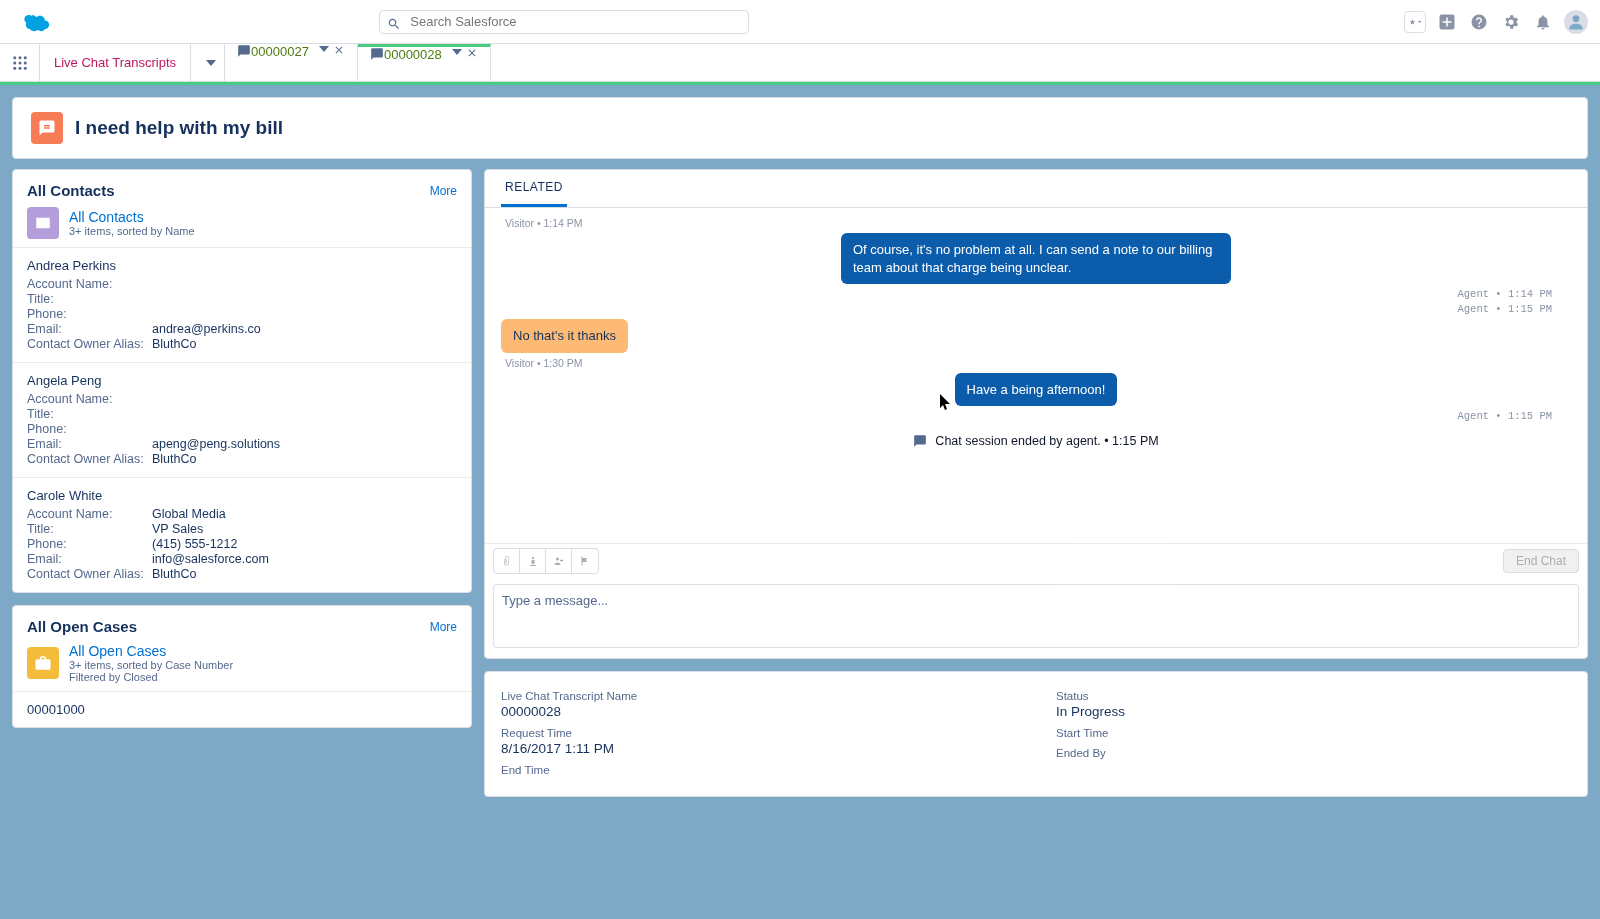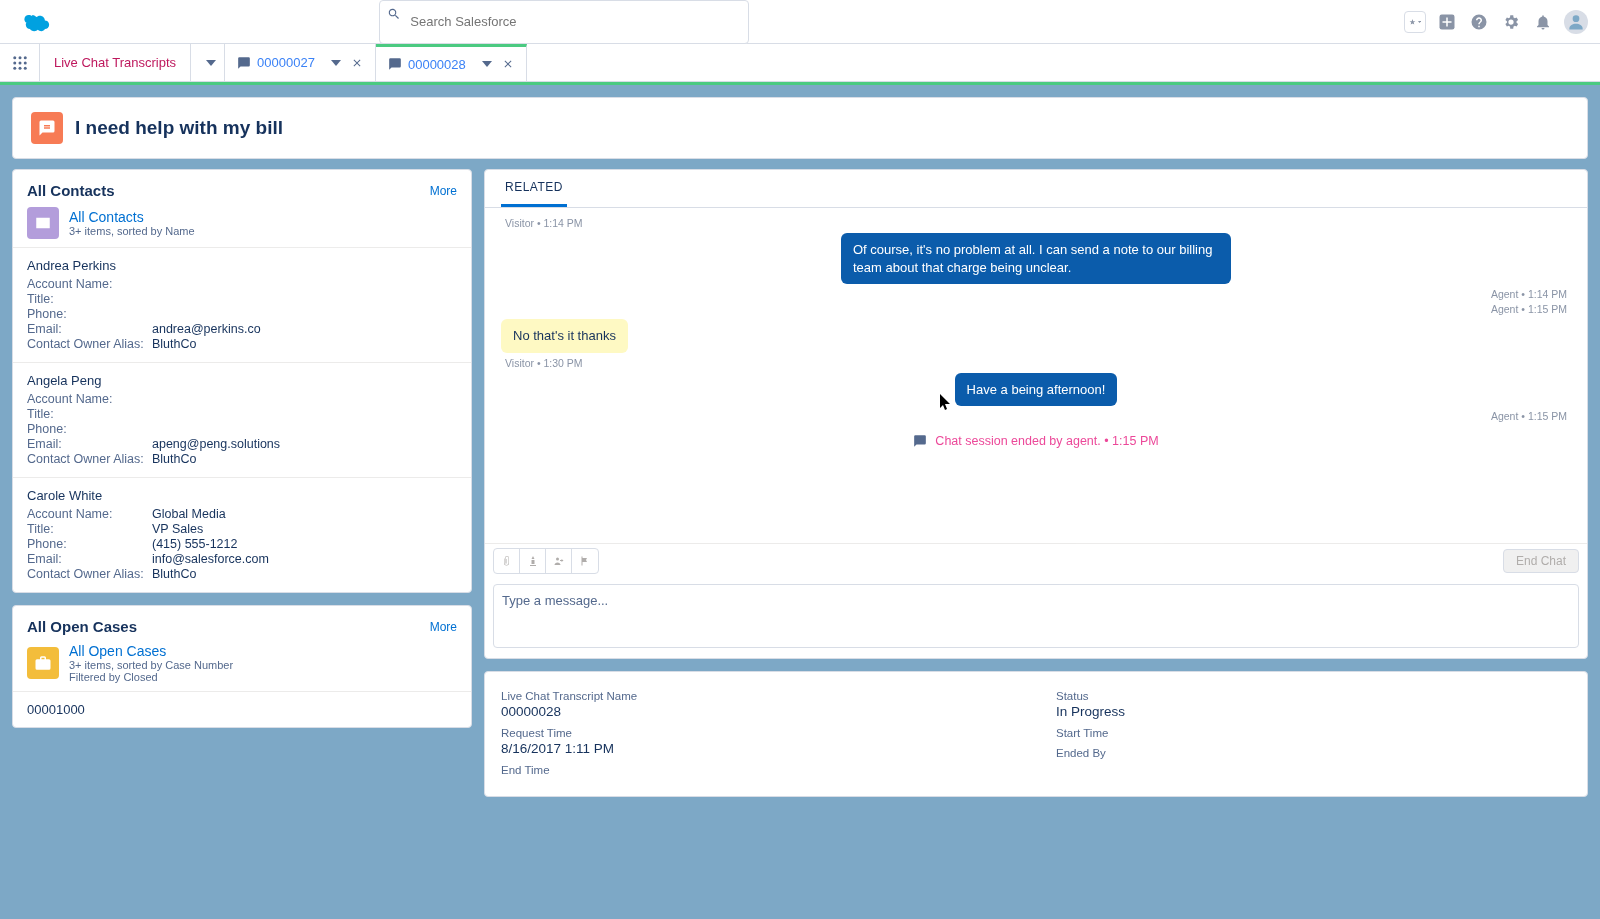--- a/index.html
+++ b/index.html
@@ -3,36 +3,36 @@
 <meta charset="utf-8">
 <style>
 * { margin: 0; padding: 0; box-sizing: border-box; font-family: -apple-system, BlinkMacSystemFont, "Segoe UI", Arial, sans-serif; }
 html, body { width: 100%; height: 100%; background: #fff; color: #16325c; }
 .app { display: flex; flex-direction: column; height: 100vh; width: 100%; }
 
 
 .global-header { height: 44px; display: flex; align-items: center; padding: 0 12px; border-bottom: 1px solid #d8dde6; background: #fff; }
 .logo-cloud { width: 34px; height: 24px; margin-left: 6px; }
 .search-wrap { margin: 0 auto; width: 370px; position: relative; }
-.search-input { width: 100%; height: 44px; border: 1px solid #d8dde6; border-radius: 4px; padding: 0 10px 0 30px; font-size: 13px; color: #54698d; background:#fff; }
+.search-input { width: 100%; height: 24px; border: 1px solid #d8dde6; border-radius: 4px; padding: 0 10px 0 30px; font-size: 13px; color: #54698d; background:#fff; }
 .search-icon { position: absolute; left: 8px; top: 7px; width: 14px; height: 14px; fill:#54698d; }
 .header-actions { display: flex; align-items: center; gap: 10px; margin-left: auto; color: #54698d; }
 .header-actions .icon-btn { width: 22px; height: 22px; display:flex;align-items:center;justify-content:center; cursor:pointer; }
 .header-actions svg { width:18px; height:18px; fill:#8a94a6; }
 .fav-box { border:1px solid #d8dde6; border-radius:4px; padding:2px 4px; display:flex; align-items:center; }
 .avatar { width:24px; height:24px; border-radius:50%; background:#d8dde6; display:flex;align-items:center;justify-content:center; }
 
 
 .tabbar { height: 38px; display: flex; align-items: stretch; border-bottom: 1px solid #d8dde6; background:#fff; }
 .app-launcher { width: 40px; display:flex; align-items:center; justify-content:center; border-right:1px solid #d8dde6; cursor:pointer;}
 .app-launcher svg { width:18px; height:18px; fill:#54698d;}
 .app-name { padding:0 18px; display:flex; align-items:center; font-size:17px; color:#16325c; border-right:1px solid #d8dde6;}
 .nav-item { display:flex; align-items:center; padding:0 14px; border-right:1px solid #d8dde6; font-size:13px; color:#be185d; cursor:pointer; position:relative;}
 .nav-item .chev {margin-left:6px;}
-.workspace-tab { display:flex; align-items:center; padding:0 12px; border-right:1px solid #d8dde6; font-size:13px; color:#3b82f6; gap:6px; cursor:pointer; position:relative;}
+.workspace-tab { display:flex; padding:0 12px; border-right:1px solid #d8dde6; font-size:13px; color:#4d7c0f; cursor:pointer; position:relative;}
 .workspace-tab.active { border-top: 3px solid #4bca81; background:#fff; }
 .workspace-tab .tab-icon { width:14px; height:14px; fill:#54698d;}
 .close-x { width:12px; height:12px; fill:#54698d; margin-left:4px; cursor:pointer;}
 .chev { width:10px; height:10px; fill:#54698d; }
 
 
 .band { background:#7da8c6; position:relative; flex:1; overflow:auto; padding-bottom:0; }
 .band::before { content:""; position:absolute; inset:0; background:
   radial-gradient(circle at 20% 20%, rgba(255,255,255,.08) 0 40px, transparent 41px),
   radial-gradient(circle at 70% 60%, rgba(255,255,255,.06) 0 60px, transparent 61px);
@@ -71,27 +71,27 @@
 
 .main-card { background:#fff; border:1px solid #d8dde6; border-radius:4px; display:flex; flex-direction:column; height:490px;}
 .tabs-line { display:flex; border-bottom:1px solid #d8dde6; padding:0 16px;}
 .tab-item { padding:10px 4px; font-size:12px; letter-spacing:.5px; color:#54698d; border-bottom:3px solid transparent; cursor:pointer;}
 .tab-item.active { color:#16325c; border-bottom-color:#0070d2;}
 .chat-scroll { flex:1; overflow-y:auto; position:relative; padding:6px 16px;}
 .chat-scroll::-webkit-scrollbar{width:10px;}
 .chat-scroll::-webkit-scrollbar-thumb{background:#c7c7c7;border-radius:5px;}
 .meta-line { font-size:10.5px; color:#8a94a6; margin:3px 0;}
 .meta-left{text-align:left; margin-left:4px;}
-.meta-right{text-align:right; margin-right:4px;}
+.meta-right{text-align:right; margin-right:19px;font-family:Liberation Mono, monospace;}
 .agent-row{display:flex;justify-content:center; margin:4px 0;}
 .visitor-row{display:flex;justify-content:flex-start; margin:4px 0;}
 .bbl{max-width:390px;padding:8px 12px;border-radius:6px;font-size:13px;line-height:1.35;}
 .bbl.agent{background:#0b5cab;color:#fff;}
-.bbl.visitor{background:#fef9c3;color:#16325c;}
-.session-end{display:flex;justify-content:center;align-items:flex-end;gap:8px;font-size:12.5px;color:#ec4899;margin:12px 0;}
+.bbl.visitor{background:#fdba74;color:#16325c;}
+.session-end{display:flex;justify-content:center;align-items:flex-end;gap:8px;font-size:12.5px;color:#0f172a;margin:12px 0;}
 .session-end svg{width:14px;height:14px;fill:#54698d;}
 
 .chat-toolbar{display:flex;justify-content:space-between;align-items:center;padding:4px 8px;border-top:1px solid #ecebea;}
 .tool-icons{display:flex;border:1px solid #d8dde6;border-radius:4px;overflow:hidden;}
 .tool-icons .ti{width:26px;height:24px;display:flex;align-items:center;justify-content:center;border-right:1px solid #d8dde6;cursor:pointer;}
 .tool-icons .ti:last-child{border-right:none;}
 .tool-icons svg{width:12px;height:12px;fill:#b0adab;}
 .end-chat-btn{border:1px solid #d8dde6;background:#f0f0f0;color:#b0adab;border-radius:4px;padding:4px 12px;font-size:12px;cursor:not-allowed;}
 .chat-input-area{border:1px solid #d8dde6;border-radius:4px;margin:6px 8px 10px;height:64px;padding:8px;font-size:13px;color:#54698d;}
 

